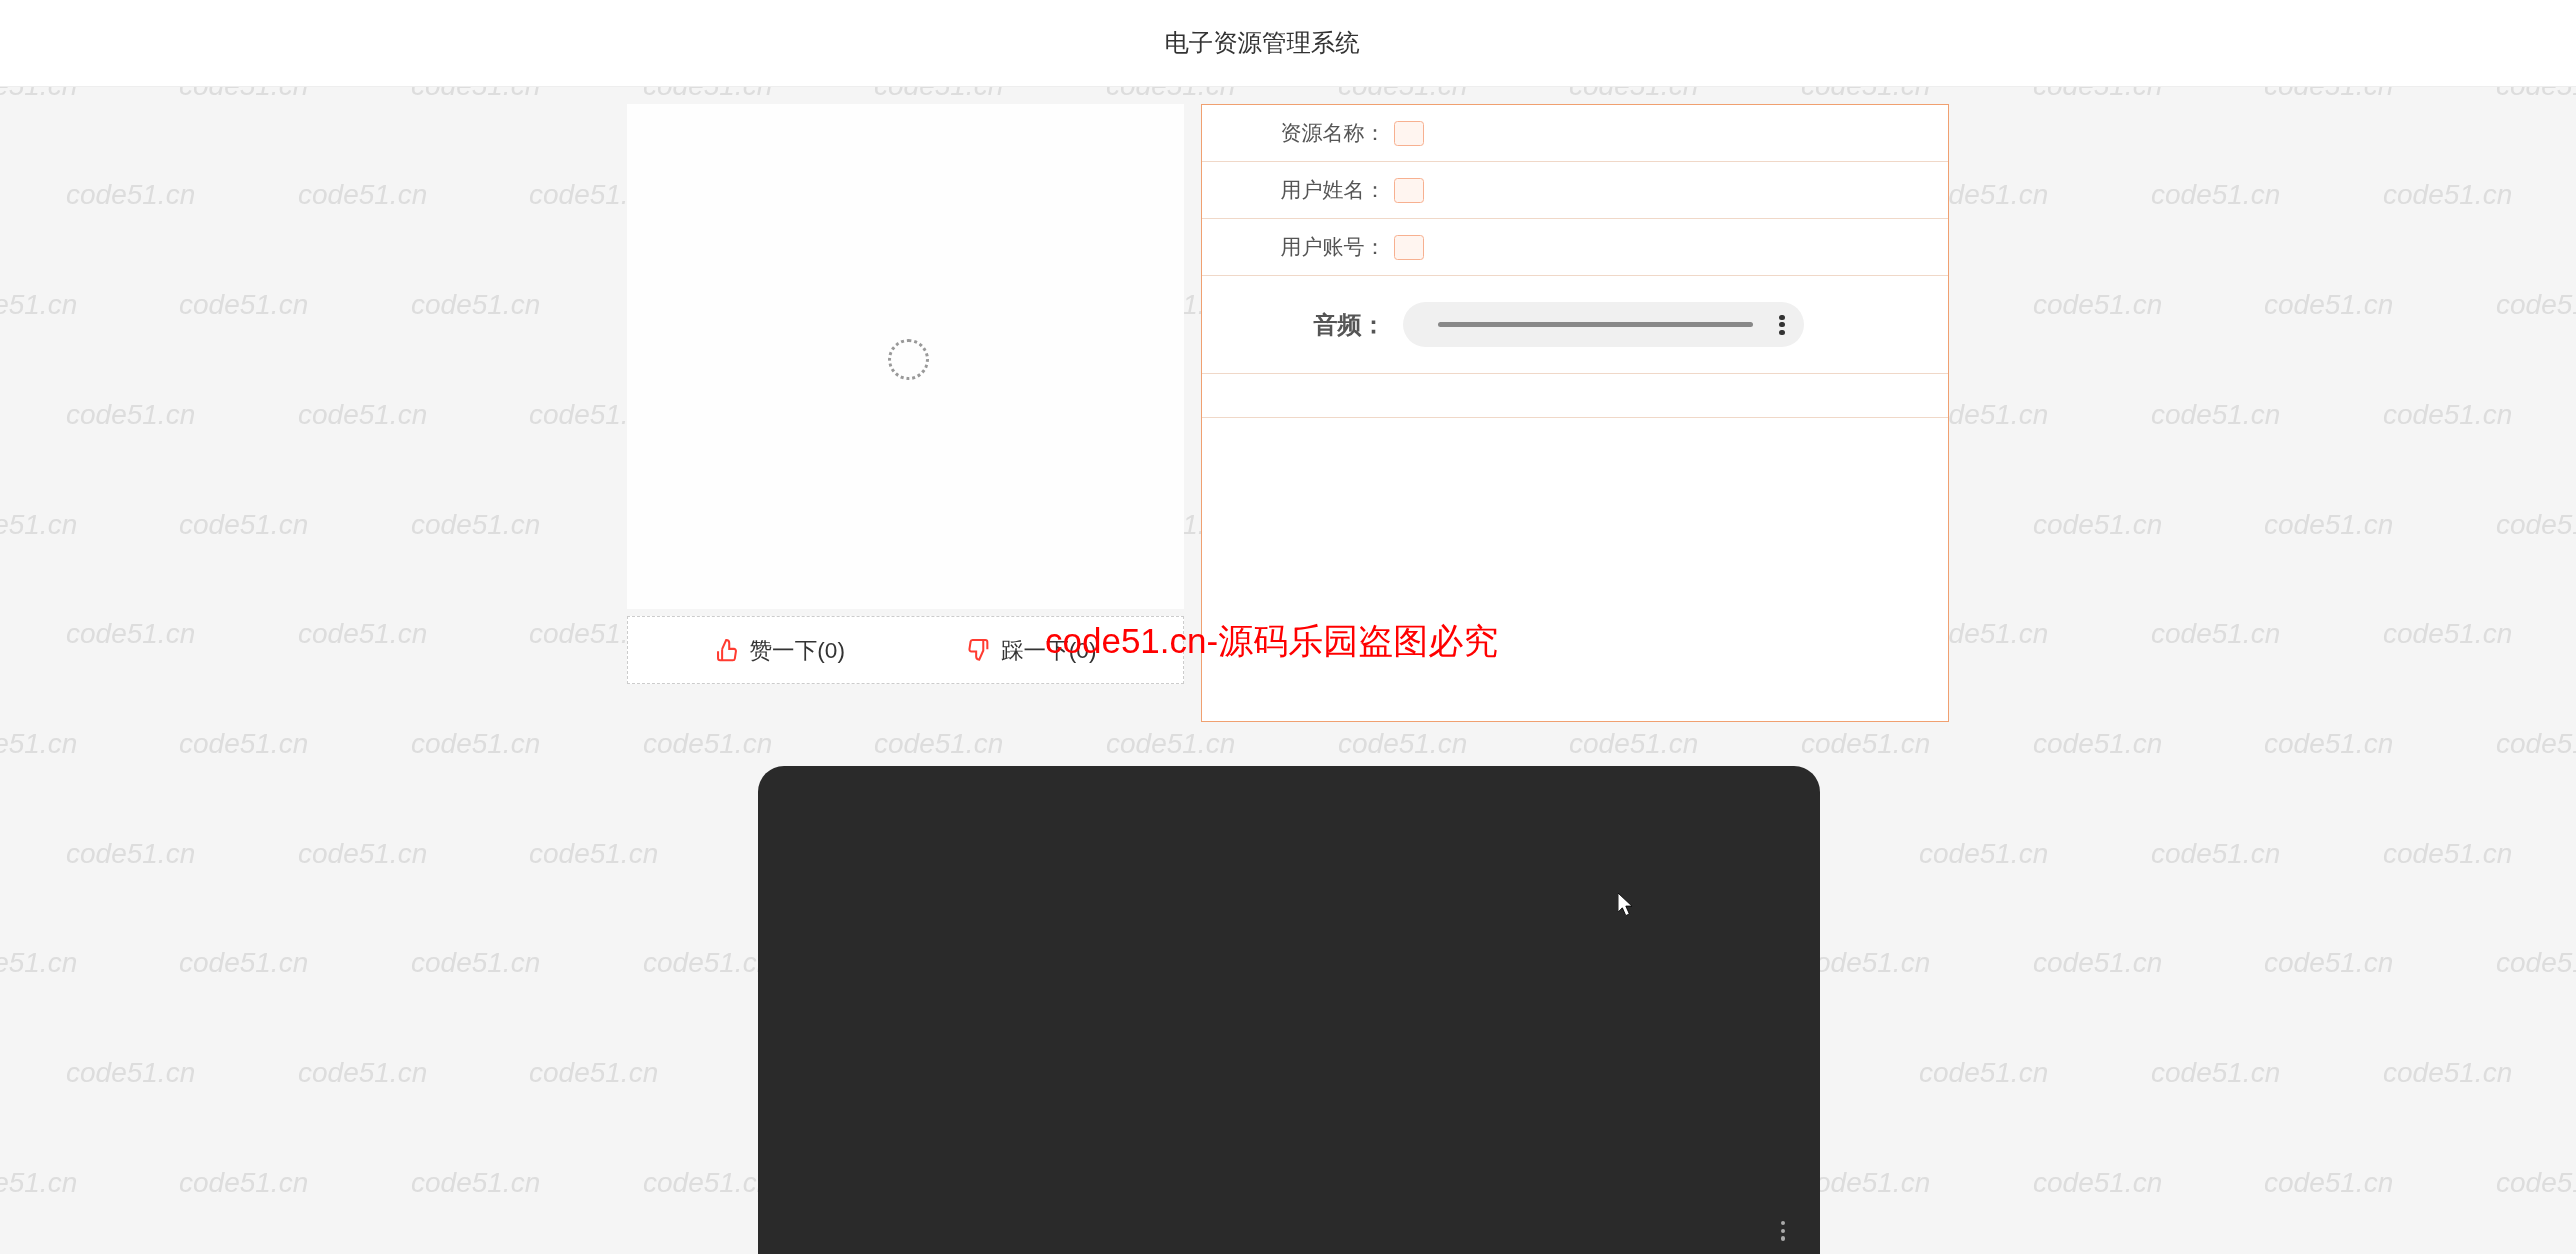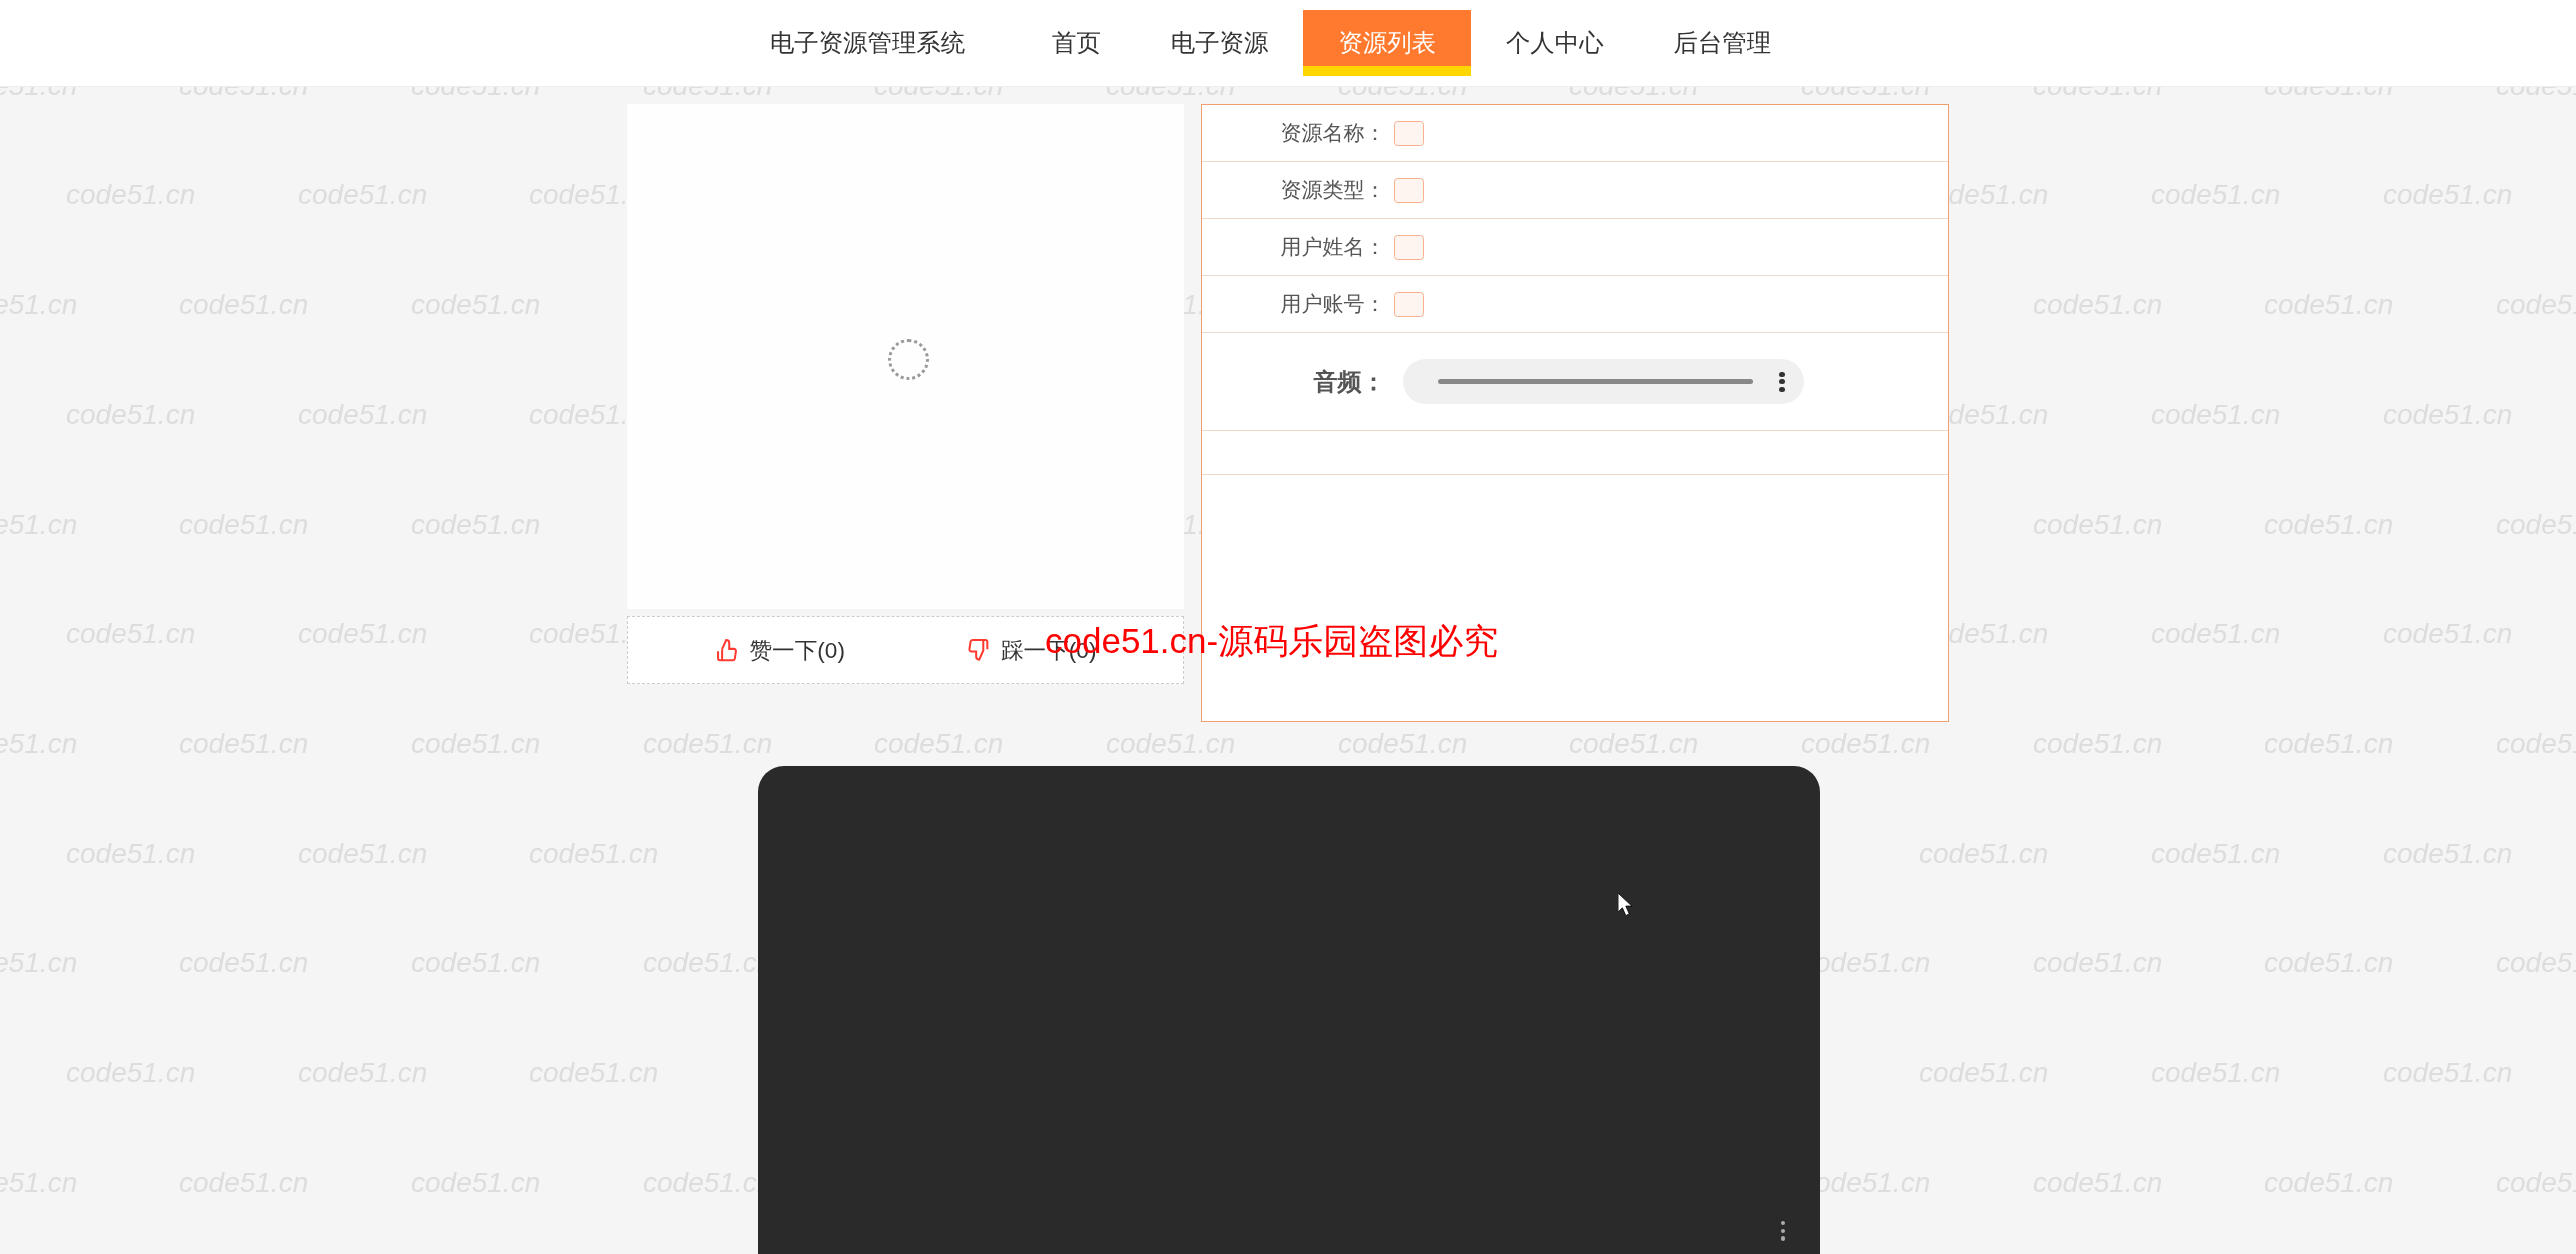--- a/index.html
+++ b/index.html
@@ -416,27 +416,20 @@
     <span class="watermark-text" style="left: 1338px; top: 1167px;">code51.cn</span>
     <span class="watermark-text" style="left: 1569px; top: 1167px;">code51.cn</span>
     <span class="watermark-text" style="left: 1801px; top: 1167px;">code51.cn</span>
     <span class="watermark-text" style="left: 2033px; top: 1167px;">code51.cn</span>
     <span class="watermark-text" style="left: 2264px; top: 1167px;">code51.cn</span>
     <span class="watermark-text" style="left: 2496px; top: 1167px;">code51.cn</span>
   </div>
 
 <div class="top-nav">
   <div class="system-title">电子资源管理系统</div>
-  <div class="nav-tabs">
-    <button class="nav-tab">首页</button>
-    <button class="nav-tab">电子资源</button>
-    <button class="nav-tab active">资源列表</button>
-    <button class="nav-tab">个人中心</button>
-    <button class="nav-tab">后台管理</button>
-  </div>
 </div>
 
 <div class="content-area">
   <div class="left-panel">
     <div class="image-placeholder">
       <div class="loading-spinner"></div>
     </div>
     <div class="vote-bar">
       <div class="vote-item">
         <svg class="vote-icon thumbs-up" viewBox="0 0 24 24">
@@ -452,24 +445,20 @@
       </div>
     </div>
   </div>
 
   <div class="right-panel">
     <div class="detail-row">
       <span class="detail-label">资源名称：</span>
       <span class="detail-value"></span>
     </div>
     <div class="detail-row">
-      <span class="detail-label">资源类型：</span>
-      <span class="detail-value"></span>
-    </div>
-    <div class="detail-row">
       <span class="detail-label">用户姓名：</span>
       <span class="detail-value"></span>
     </div>
     <div class="detail-row">
       <span class="detail-label">用户账号：</span>
       <span class="detail-value"></span>
     </div>
     <div class="audio-row">
       <span class="audio-label">音频：</span>
       <div class="audio-player">

